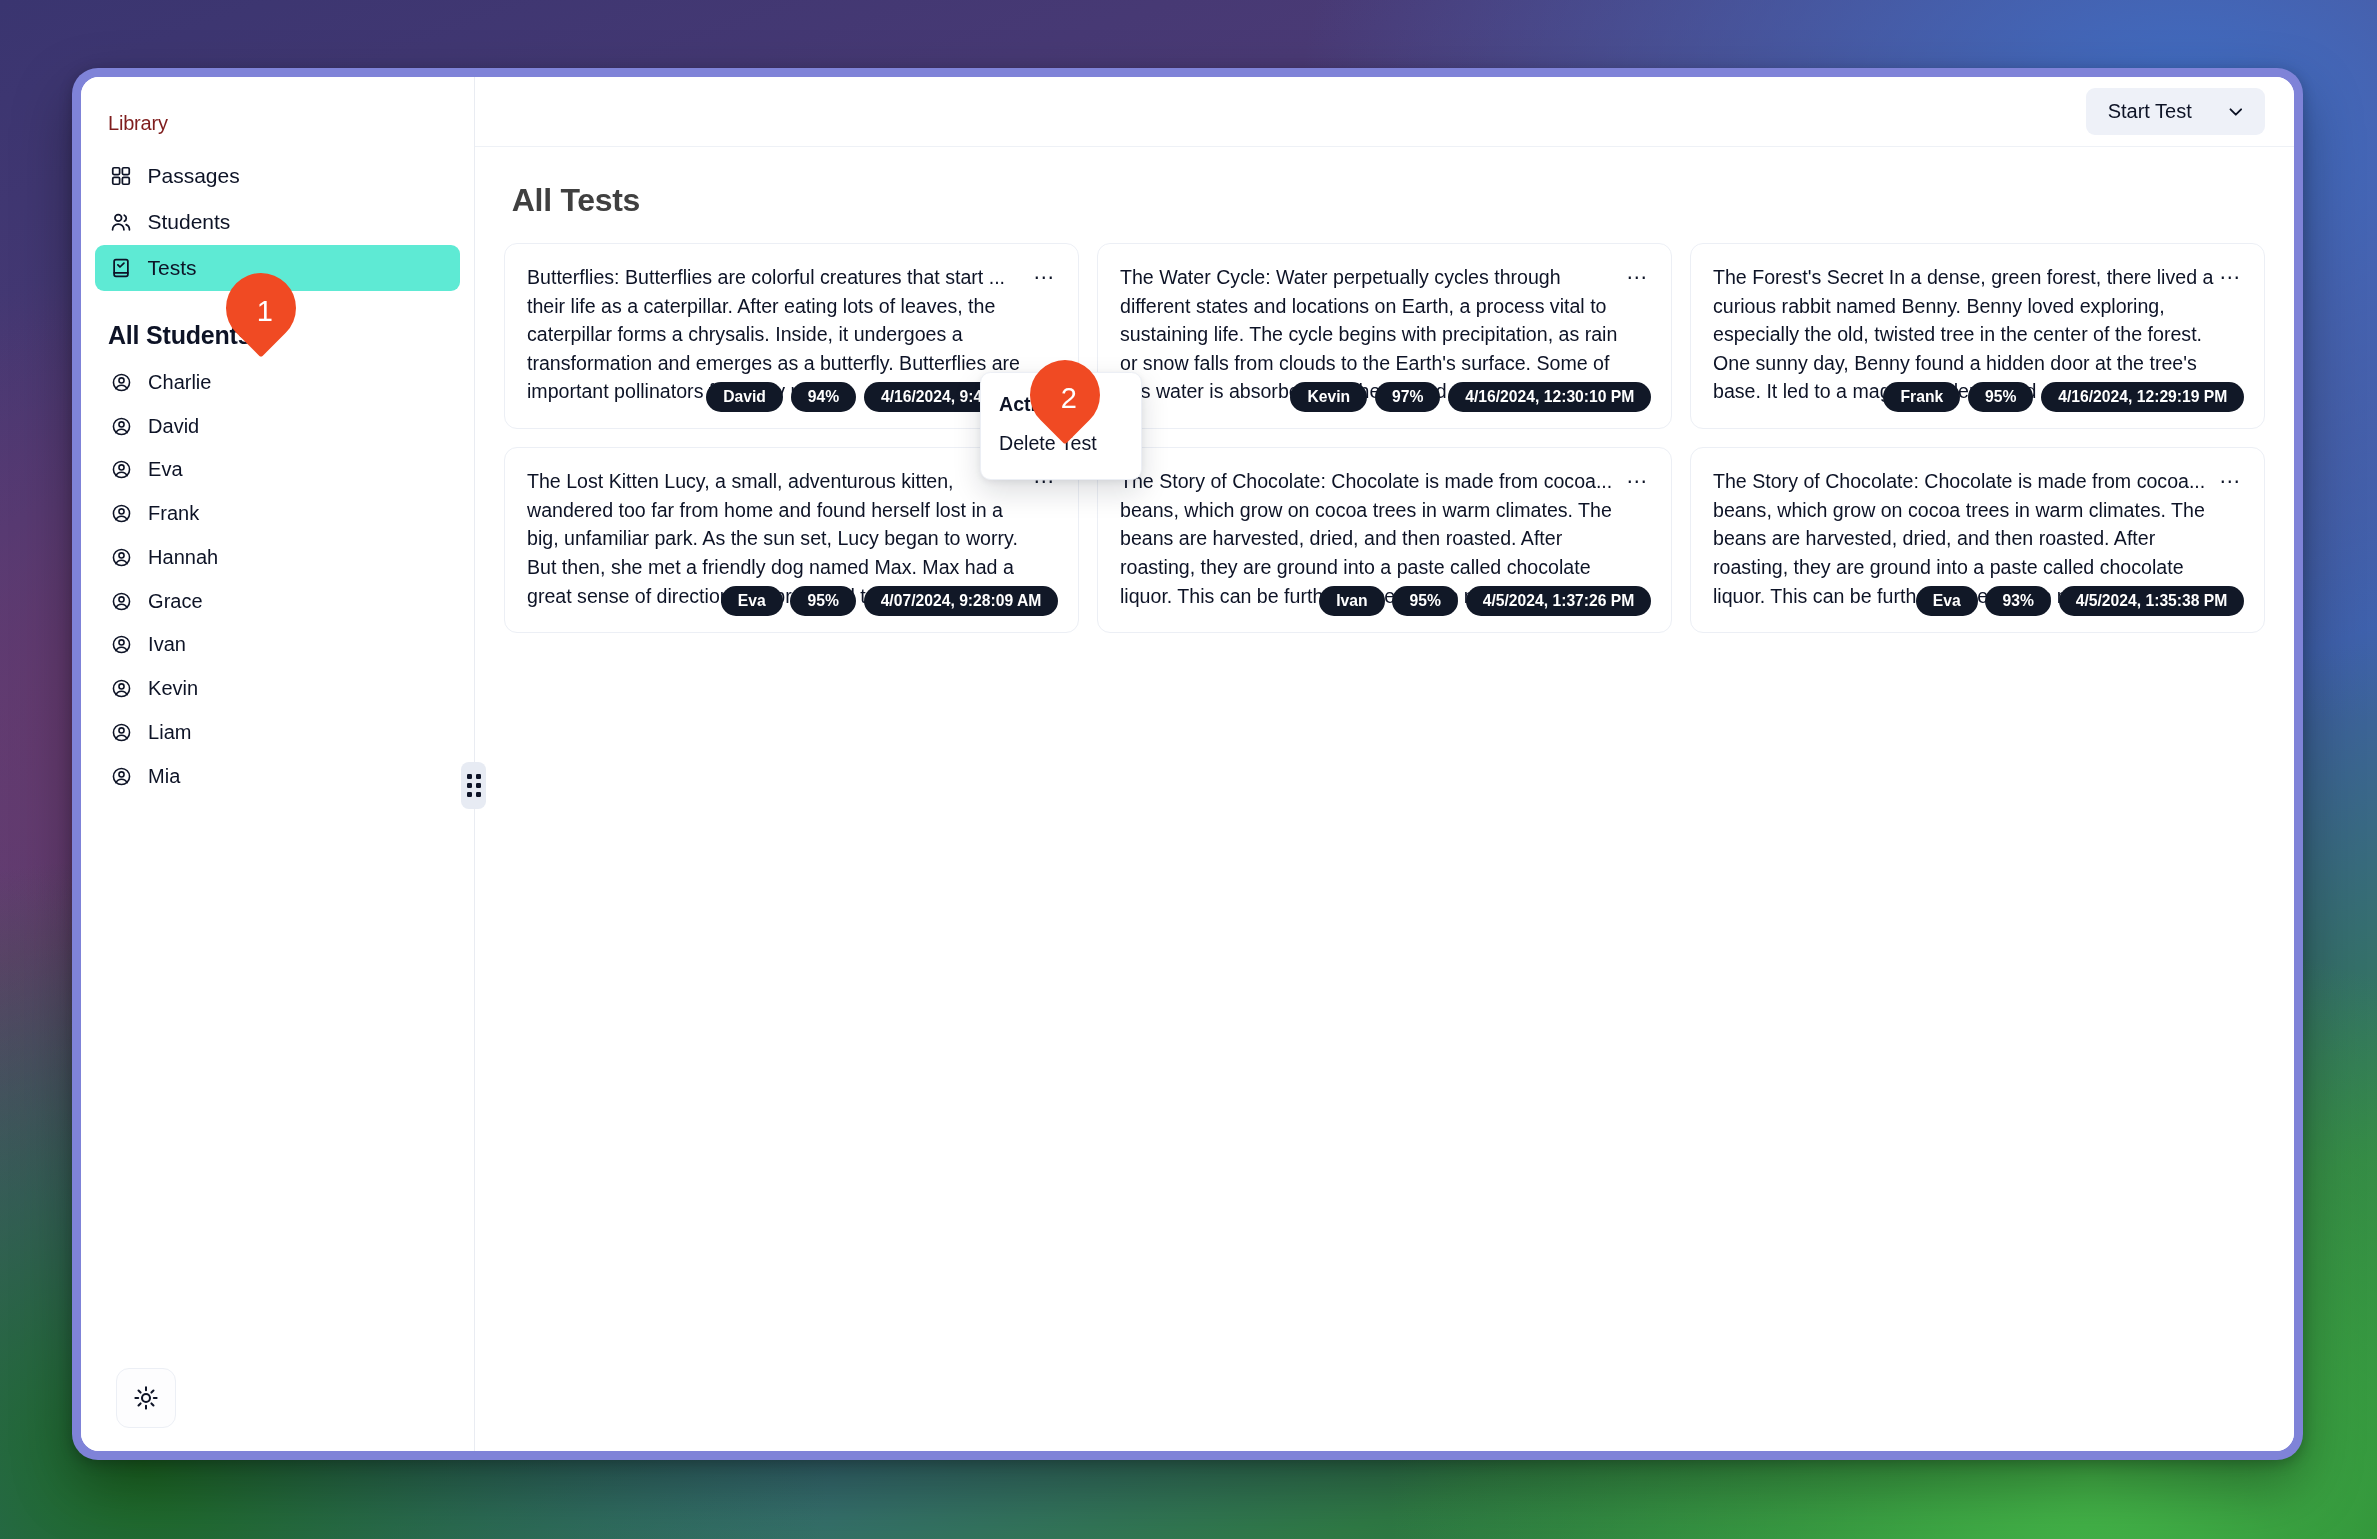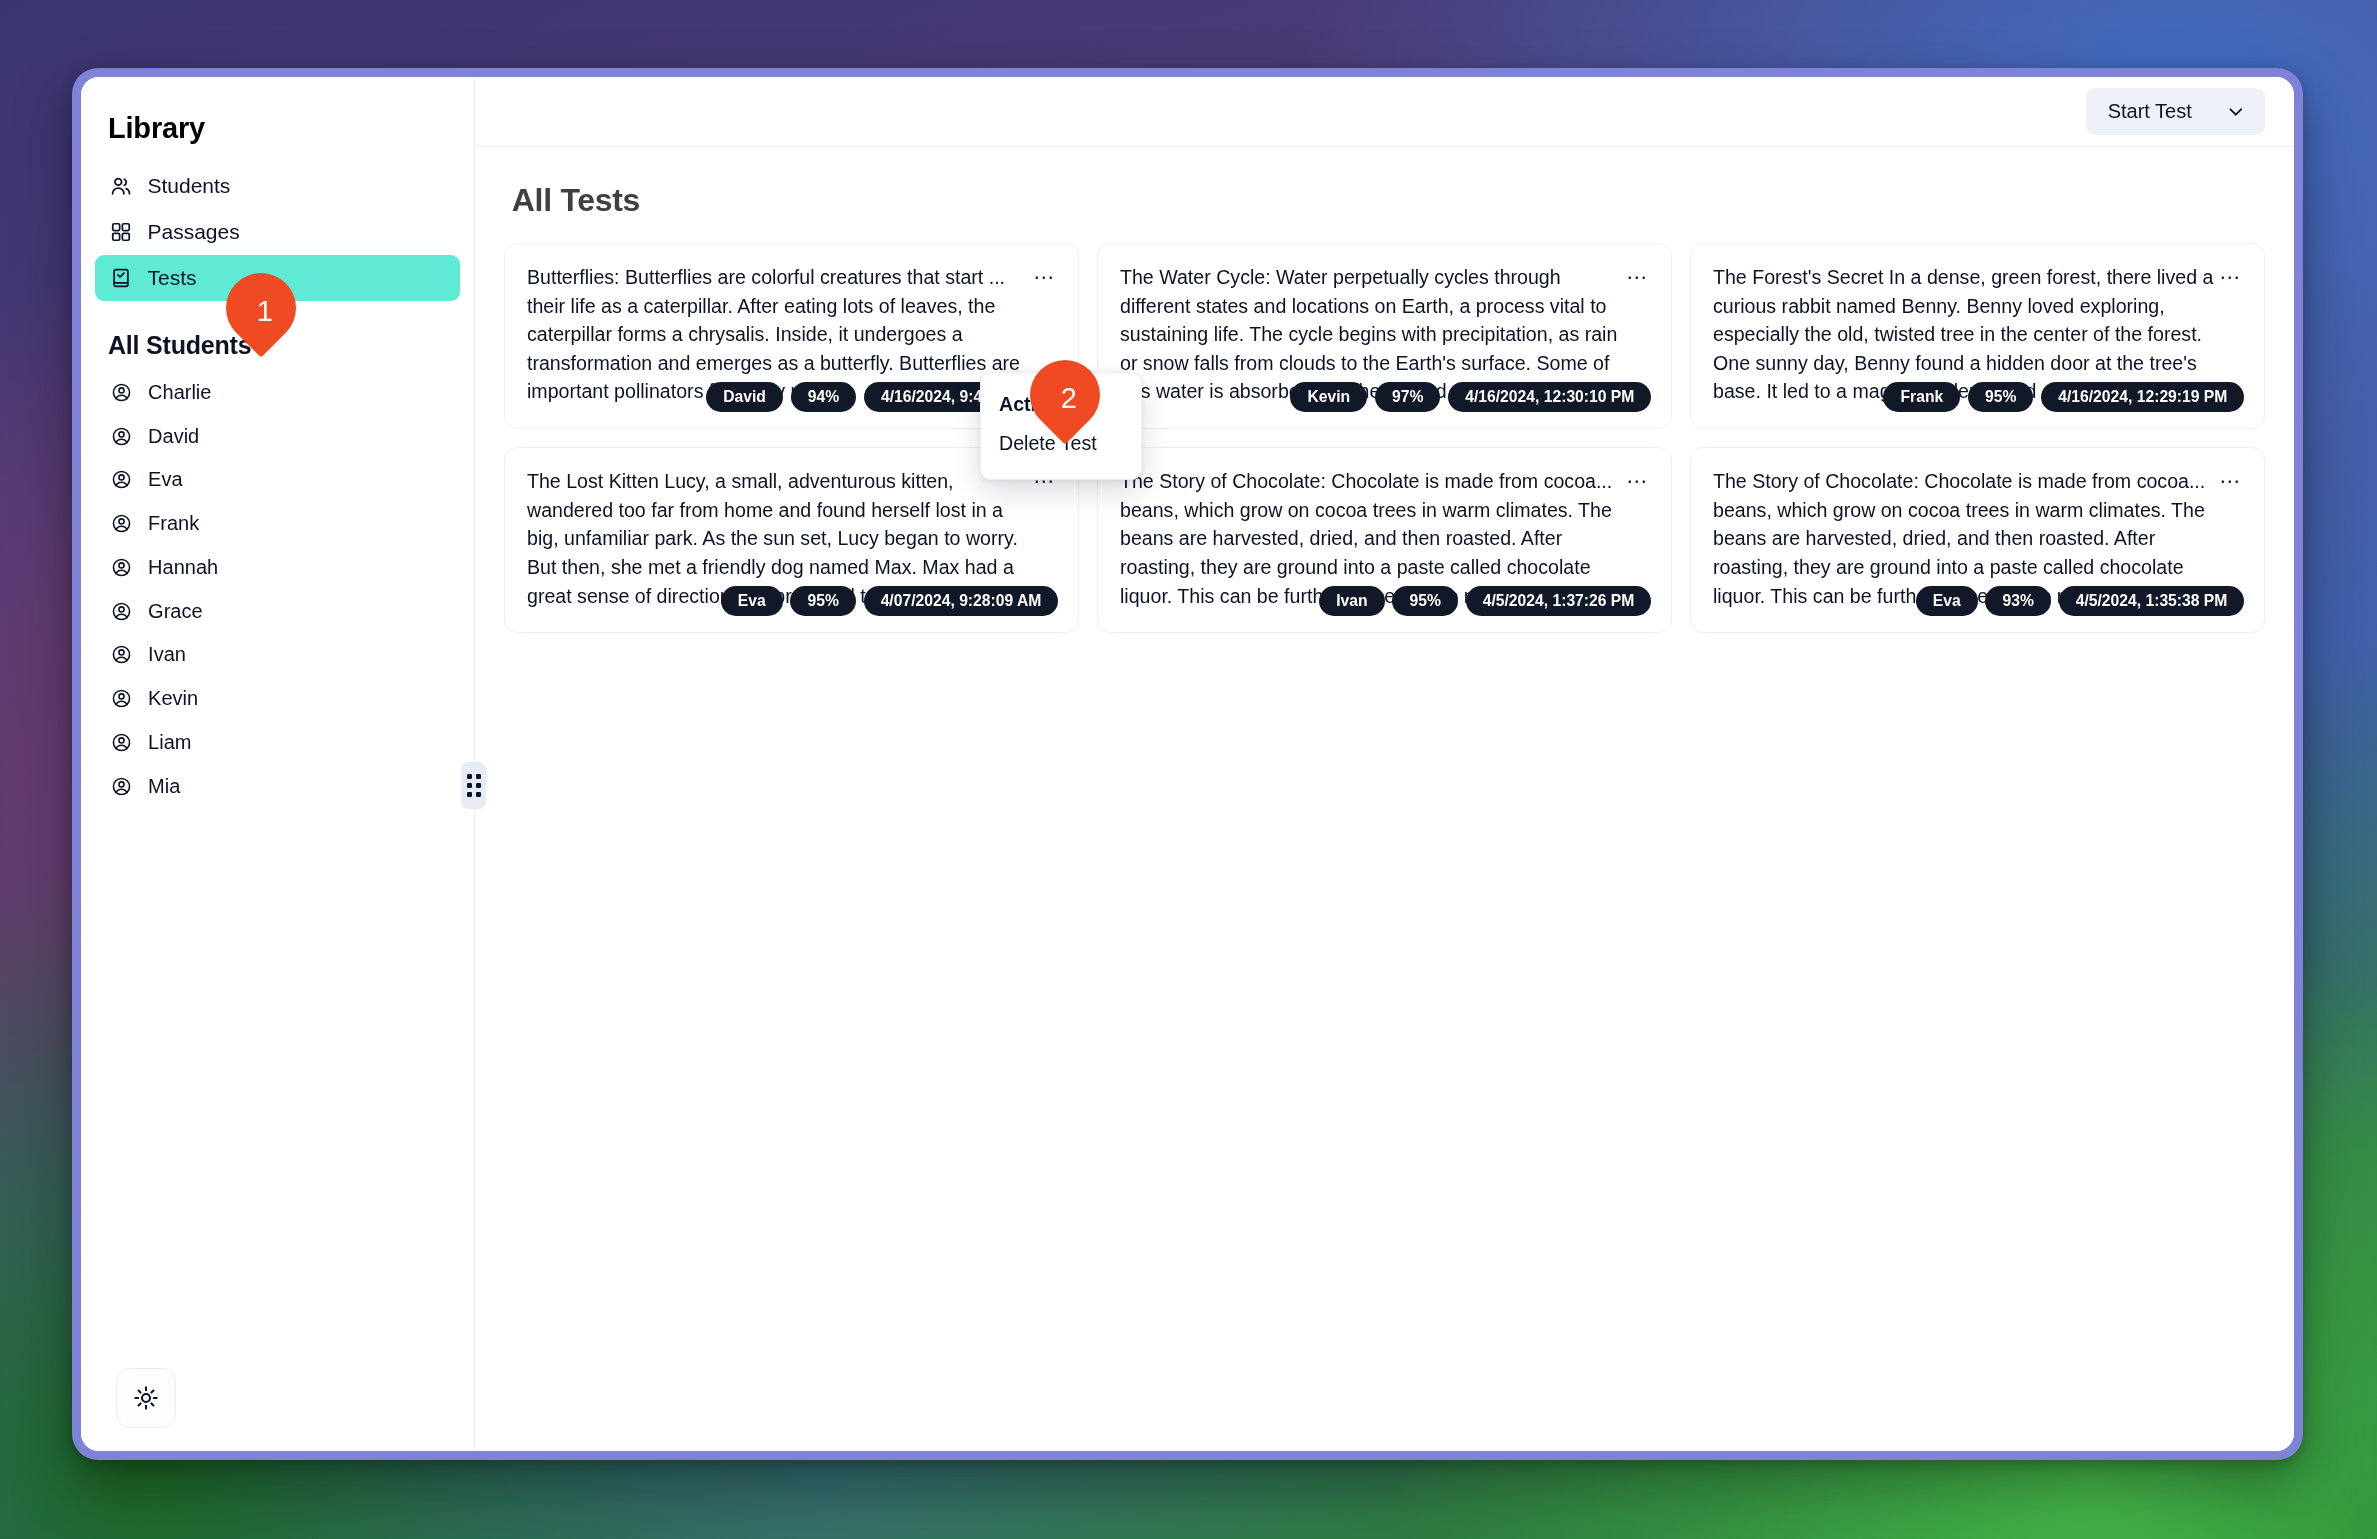--- a/index.html
+++ b/index.html
@@ -51,23 +51,23 @@
     flex: 0 0 394px;
     background: #ffffff;
     border-right: 1.3px solid #e9ecf2;
     display: flex;
     flex-direction: column;
     padding: 26px 0 0 0;
     position: relative;
   }
 
   .sidebar-title {
-    font-size: 29px;
-    font-weight: 700;
-    color: #000000;
+    font-size: 20px;
+    font-weight: 400;
+    color: #7f1d1d;
     padding: 9px 0 18px 27px;
     letter-spacing: -0.2px;
   }
 
   .nav-list { padding: 0 14.4px; }
 
   .nav-item {
     display: flex;
     align-items: center;
     gap: 15.7px;
@@ -334,40 +334,40 @@
   <div class="window-inner">
 
     <aside class="sidebar">
 
       <div class="sidebar-title">Library</div>
 
       <nav class="nav-list">
 
         <div class="nav-item">
           <span class="icon">
+            <svg width="22" height="22" viewBox="0 0 24 24" fill="none" stroke="#0d1326" stroke-width="1.9">
+              <rect x="3" y="3" width="7.5" height="7.5" rx="1.4"></rect>
+              <rect x="13.5" y="3" width="7.5" height="7.5" rx="1.4"></rect>
+              <rect x="3" y="13.5" width="7.5" height="7.5" rx="1.4"></rect>
+              <rect x="13.5" y="13.5" width="7.5" height="7.5" rx="1.4"></rect>
+            </svg>
+          </span>
+          <span class="label">Passages</span>
+        </div>
+
+        <div class="nav-item">
+          <span class="icon">
             <svg width="22" height="22" viewBox="0 0 24 24" fill="none" stroke="#0d1326" stroke-width="1.9" stroke-linecap="round" stroke-linejoin="round">
               <circle cx="9" cy="7.5" r="3.6"></circle>
               <path d="M2.8 20.5c0-3.6 2.8-6.2 6.2-6.2s6.2 2.6 6.2 6.2"></path>
               <path d="M15.6 4.6a3.6 3.6 0 0 1 0 6.6"></path>
               <path d="M17.6 14.8c2.2.8 3.6 2.9 3.6 5.7"></path>
             </svg>
           </span>
           <span class="label">Students</span>
-        </div>
-
-        <div class="nav-item">
-          <span class="icon">
-            <svg width="22" height="22" viewBox="0 0 24 24" fill="none" stroke="#0d1326" stroke-width="1.9">
-              <rect x="3" y="3" width="7.5" height="7.5" rx="1.4"></rect>
-              <rect x="13.5" y="3" width="7.5" height="7.5" rx="1.4"></rect>
-              <rect x="3" y="13.5" width="7.5" height="7.5" rx="1.4"></rect>
-              <rect x="13.5" y="13.5" width="7.5" height="7.5" rx="1.4"></rect>
-            </svg>
-          </span>
-          <span class="label">Passages</span>
         </div>
 
         <div class="nav-item active">
           <span class="icon">
             <svg width="22" height="22" viewBox="0 0 24 24" fill="none" stroke="#0d1326" stroke-width="1.9" stroke-linecap="round" stroke-linejoin="round">
               <rect x="4.5" y="2.8" width="15" height="18.4" rx="2"></rect>
               <path d="M4.5 17.2h15"></path>
               <path d="M8.6 8.6l2.3 2.3 4.3-4.3"></path>
             </svg>
           </span>

